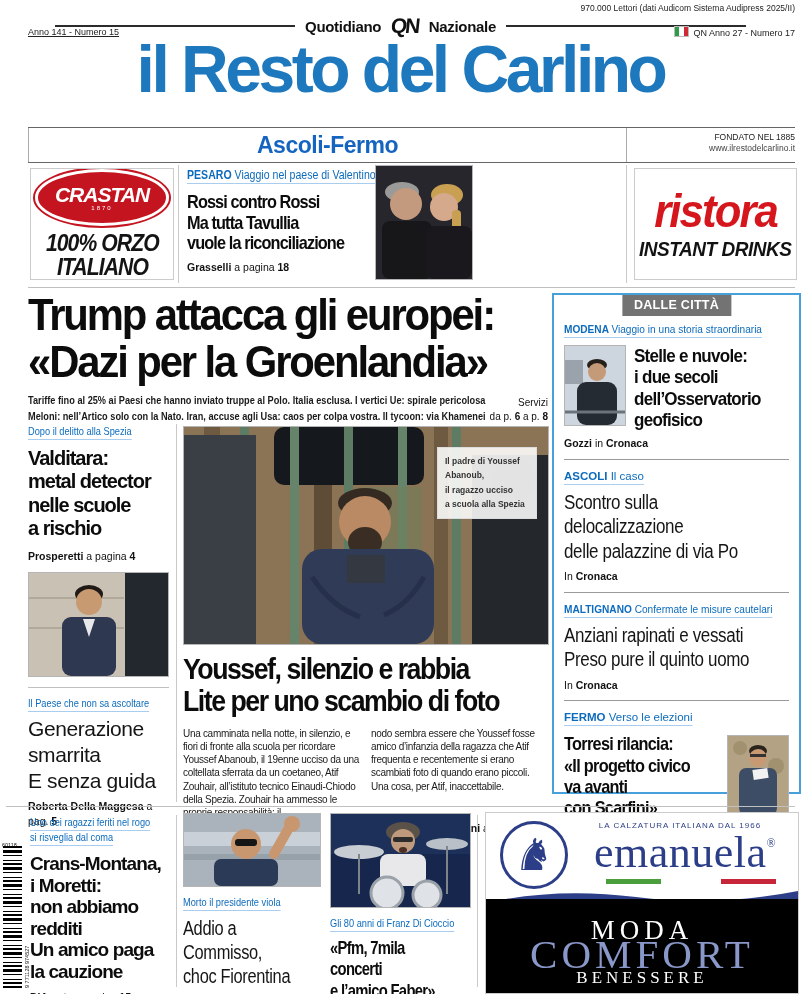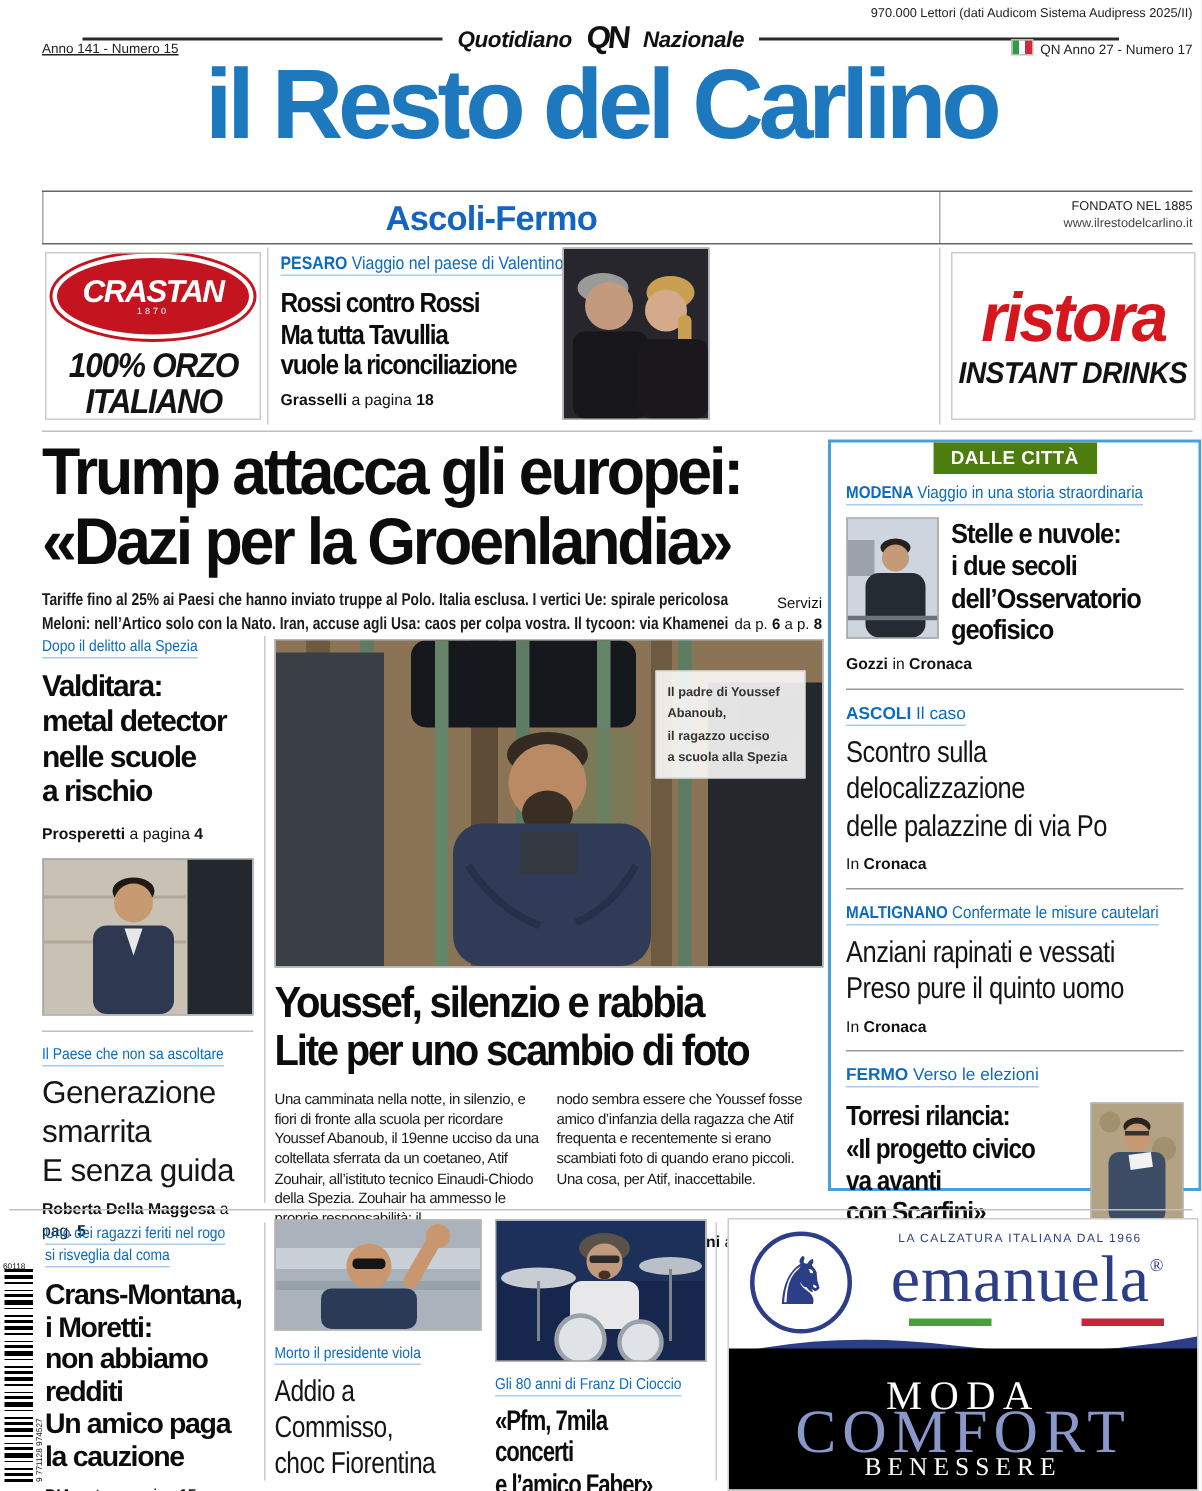--- a/index.html
+++ b/index.html
@@ -22,21 +22,21 @@
   .sq95{transform:scaleX(.95);transform-origin:left top;}
   .sq92{transform:scaleX(.92);transform-origin:left top;}
   .sq88{transform:scaleX(.88);transform-origin:left top;}
   .sq85{transform:scaleX(.85);transform-origin:left top;}
   .sq82{transform:scaleX(.82);transform-origin:left top;}
   .sq78{transform:scaleX(.78);transform-origin:left top;}
   
   .readers{font-size:8.5px;color:#222;}
   .qnrow{display:flex;align-items:center;gap:10px;}
   .qnrow .bar{flex:1;height:2px;background:#2b2b2b;}
-  .qnword{font-style:italic;font-weight:bold;font-size:15px;letter-spacing:-0.3px;}
+  .qnword{font-weight:bold;font-size:15px;letter-spacing:-0.3px;}
   .qnlogo{font-weight:900;font-size:21px;letter-spacing:-2px;transform:skewX(-6deg);display:inline-block;}
   .issue{font-size:9px;color:#222;}
   .masthead{color:#1d78bd;font-weight:bold;font-size:66px;letter-spacing:-3.5px;
             line-height:1;text-align:center;}
   .daterow{display:flex;border-top:1px solid #666;border-bottom:1px solid #666;}
   .daterow .c1{width:288px;padding:3px 0 0 2px;}
   .daterow .c1 .d{font-weight:bold;font-size:12.5px;}
   .daterow .c1 .p{font-size:10px;}
   .daterow .c2{flex:1;border-left:1px solid #aaa;border-right:1px solid #aaa;
                display:flex;align-items:center;justify-content:center;}
@@ -53,21 +53,21 @@
   .caption{position:absolute;background:rgba(255,255,255,.88);padding:6px 7px;
            font-size:8.5px;font-weight:bold;color:#333;line-height:1.7;white-space:pre-line;
            border:1px solid #ddd;}
   
   .deck{font-size:11.5px;font-weight:bold;line-height:1.4;color:#1a1a1a;white-space:pre-line;
         transform:scaleX(.8);transform-origin:left top;width:125%;letter-spacing:0;}
   .services{font-size:10px;text-align:right;white-space:pre-line;line-height:1.4;}
   
   .bluebox{position:absolute;border:2px solid #47a0d9;background:#fff;}
   .badge{position:absolute;top:0;left:50%;transform:translateX(-50%);
-         background:#4d7c0f;color:#fff;font-weight:bold;font-size:12.5px;
+         background:#737373;color:#fff;font-weight:bold;font-size:12.5px;
          padding:3px 12px 4px;letter-spacing:0.3px;white-space:nowrap;}
   .boxrule{height:1px;background:#9a9a9a;margin:8px 0;}
   
   .bodytext{font-size:10px;line-height:1.32;letter-spacing:-0.3px;color:#1a1a1a;text-align:left;}
   
   .adbox{border:1px solid #ccc;display:flex;flex-direction:column;align-items:center;
          justify-content:center;background:#fff;overflow:hidden;}
   .crastan-oval{width:128px;height:52px;border-radius:50%;background:#c41420;
     border:3px solid #fff;box-shadow:0 0 0 2px #c41420;display:flex;flex-direction:column;
     align-items:center;justify-content:center;color:#fff;}

